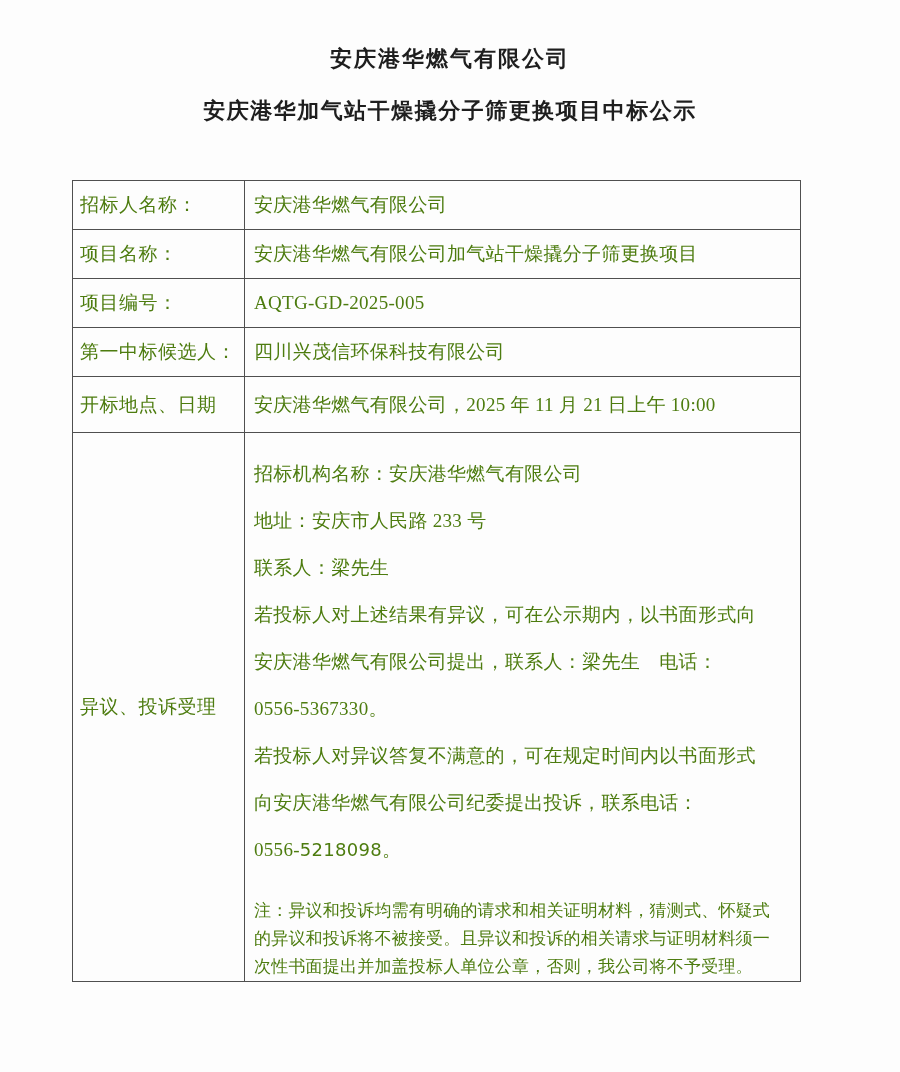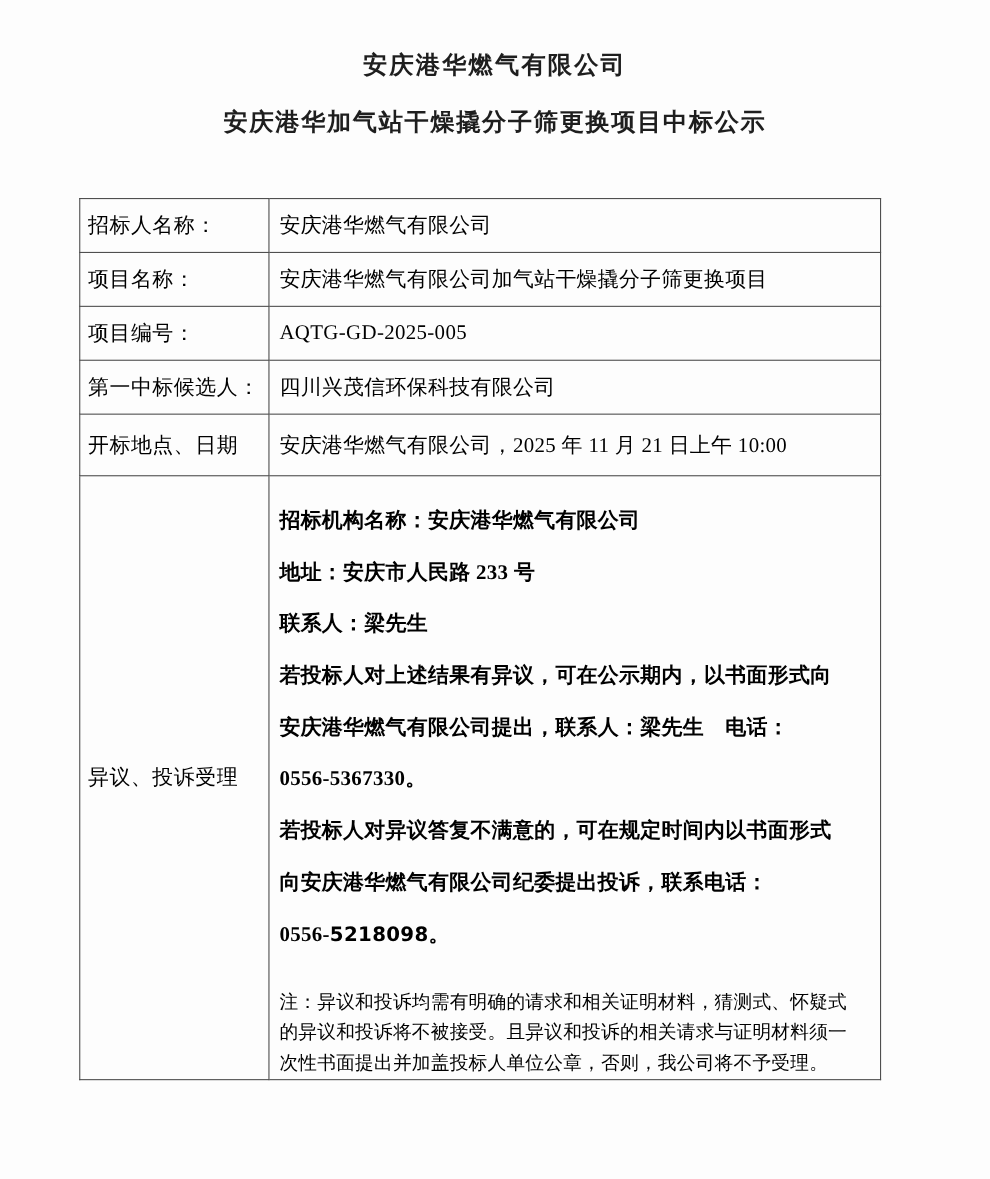--- a/index.html
+++ b/index.html
@@ -33,39 +33,38 @@
   table.bid-table {
     position:absolute;
     left:72px; top:180px;
     width:728px;
     border-collapse:collapse;
     table-layout:fixed;
   }
   .bid-table td {
     border:1px solid #4f4f4f;
     font-size:19px;
-    color:#000000;
+    color:#4d7c0f;
     vertical-align:middle;
   }
   .bid-table col.c1 { width:172px; }
   .bid-table col.c2 { width:556px; }
   .bid-table tr.r { height:49px; }
   .bid-table tr.r5 { height:56px;padding-left:42px; }
   .bid-table tr.big { height:543px; }
   td.lbl { padding-left:7px; letter-spacing:0.5px; }
   td.val { padding-left:9px; letter-spacing:0.3px; }
   td.complaint-cell {
     vertical-align:top;
     padding:17px 12px 0 9px;
   }
   .cl {
     line-height:47px;
     white-space:nowrap;
     letter-spacing:0.3px;
-    font-weight:bold;
   }
   .sans {
     font-family:"DejaVu Sans", "Liberation Sans", sans-serif;
     font-size:18px;
   }
   .note { margin-top:24px; }
   .nl {
     font-size:17px;
     line-height:28px;
     white-space:nowrap;

